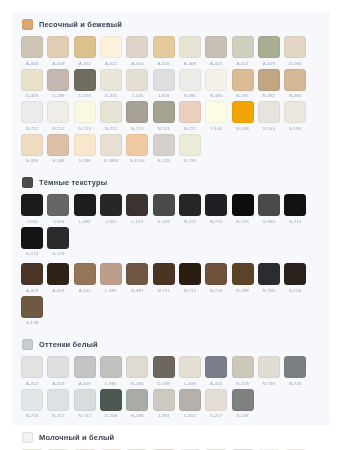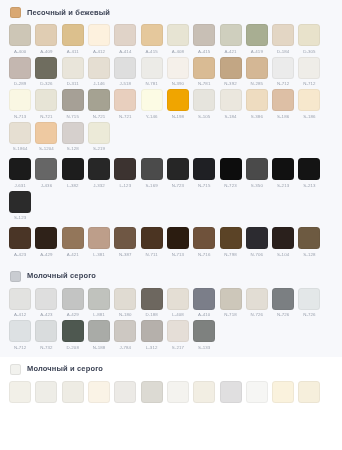--- a/index.html
+++ b/index.html
@@ -2,21 +2,21 @@
 <html><head>
 <meta charset="utf-8">
 <style>
   html,body{margin:0;padding:0;}
   body{
     width:342px;height:450px;overflow:hidden;
     background:#ffffff;
     font-family:"Liberation Sans","DejaVu Sans",sans-serif;
     -webkit-font-smoothing:antialiased;
   }
-  .page{width:342px;height:450px;box-sizing:border-box;padding:0;position:relative;}
+  .page{width:342px;height:450px;box-sizing:border-box;padding:12px;position:relative;}
 
   .section{padding:0 6px;box-sizing:border-box;}
   .section.tinted{background:#f7f8fb;}
 
   .sec-head{
     display:flex;align-items:center;gap:6px;
     padding:7px 4px 6px 4px;
   }
   .sec-chip{
     width:11px;height:11px;border-radius:2.5px;flex:0 0 auto;
@@ -217,20 +217,24 @@
             <div class="sw" style="background: rgb(214, 208, 205);"></div>
             <div class="code">S-128</div>
           </div>
           <div class="cell">
             <div class="sw" style="background: rgb(236, 234, 216);"></div>
             <div class="code">S-219</div>
           </div>
         </div>
       </div>
       <div class="section tinted">
+        <div class="sec-head">
+          <span class="sec-chip" style="background: rgb(74, 74, 74);"></span>
+          <span class="sec-title">Тёмные текстуры</span>
+        </div>
         <div class="grid">
           <div class="cell">
             <div class="sw" style="background: rgb(27, 27, 27);"></div>
             <div class="code">J-631</div>
           </div>
           <div class="cell">
             <div class="sw" style="background: rgb(102, 102, 102);"></div>
             <div class="code">J-436</div>
           </div>
           <div class="cell">
@@ -327,21 +331,21 @@
           </div>
           <div class="cell">
             <div class="sw" style="background: rgb(109, 90, 65);"></div>
             <div class="code">S-128</div>
           </div>
         </div>
       </div>
       <div class="section tinted">
         <div class="sec-head">
           <span class="sec-chip" style="background: rgb(201, 204, 209);"></span>
-          <span class="sec-title">Молочный серого</span>
+          <span class="sec-title">Оттенки белый</span>
         </div>
         <div class="grid">
           <div class="cell">
             <div class="sw" style="background: rgb(226, 226, 224);"></div>
             <div class="code">A-412</div>
           </div>
           <div class="cell">
             <div class="sw" style="background: rgb(222, 222, 222);"></div>
             <div class="code">A-423</div>
           </div>
@@ -415,21 +419,21 @@
           </div>
           <div class="cell">
             <div class="sw" style="background: rgb(126, 129, 127);"></div>
             <div class="code">S-133</div>
           </div>
         </div>
       </div>
       <div class="section">
         <div class="sec-head">
           <span class="sec-chip" style="background: rgb(242, 242, 238);"></span>
-          <span class="sec-title">Молочный и серого</span>
+          <span class="sec-title">Молочный и белый</span>
         </div>
         <div class="grid">
           <div class="cell">
             <div class="sw" style="background: rgb(242, 240, 232);"></div>
           </div>
           <div class="cell">
             <div class="sw" style="background: rgb(238, 237, 231);"></div>
           </div>
           <div class="cell">
             <div class="sw" style="background: rgb(238, 236, 228);"></div>

